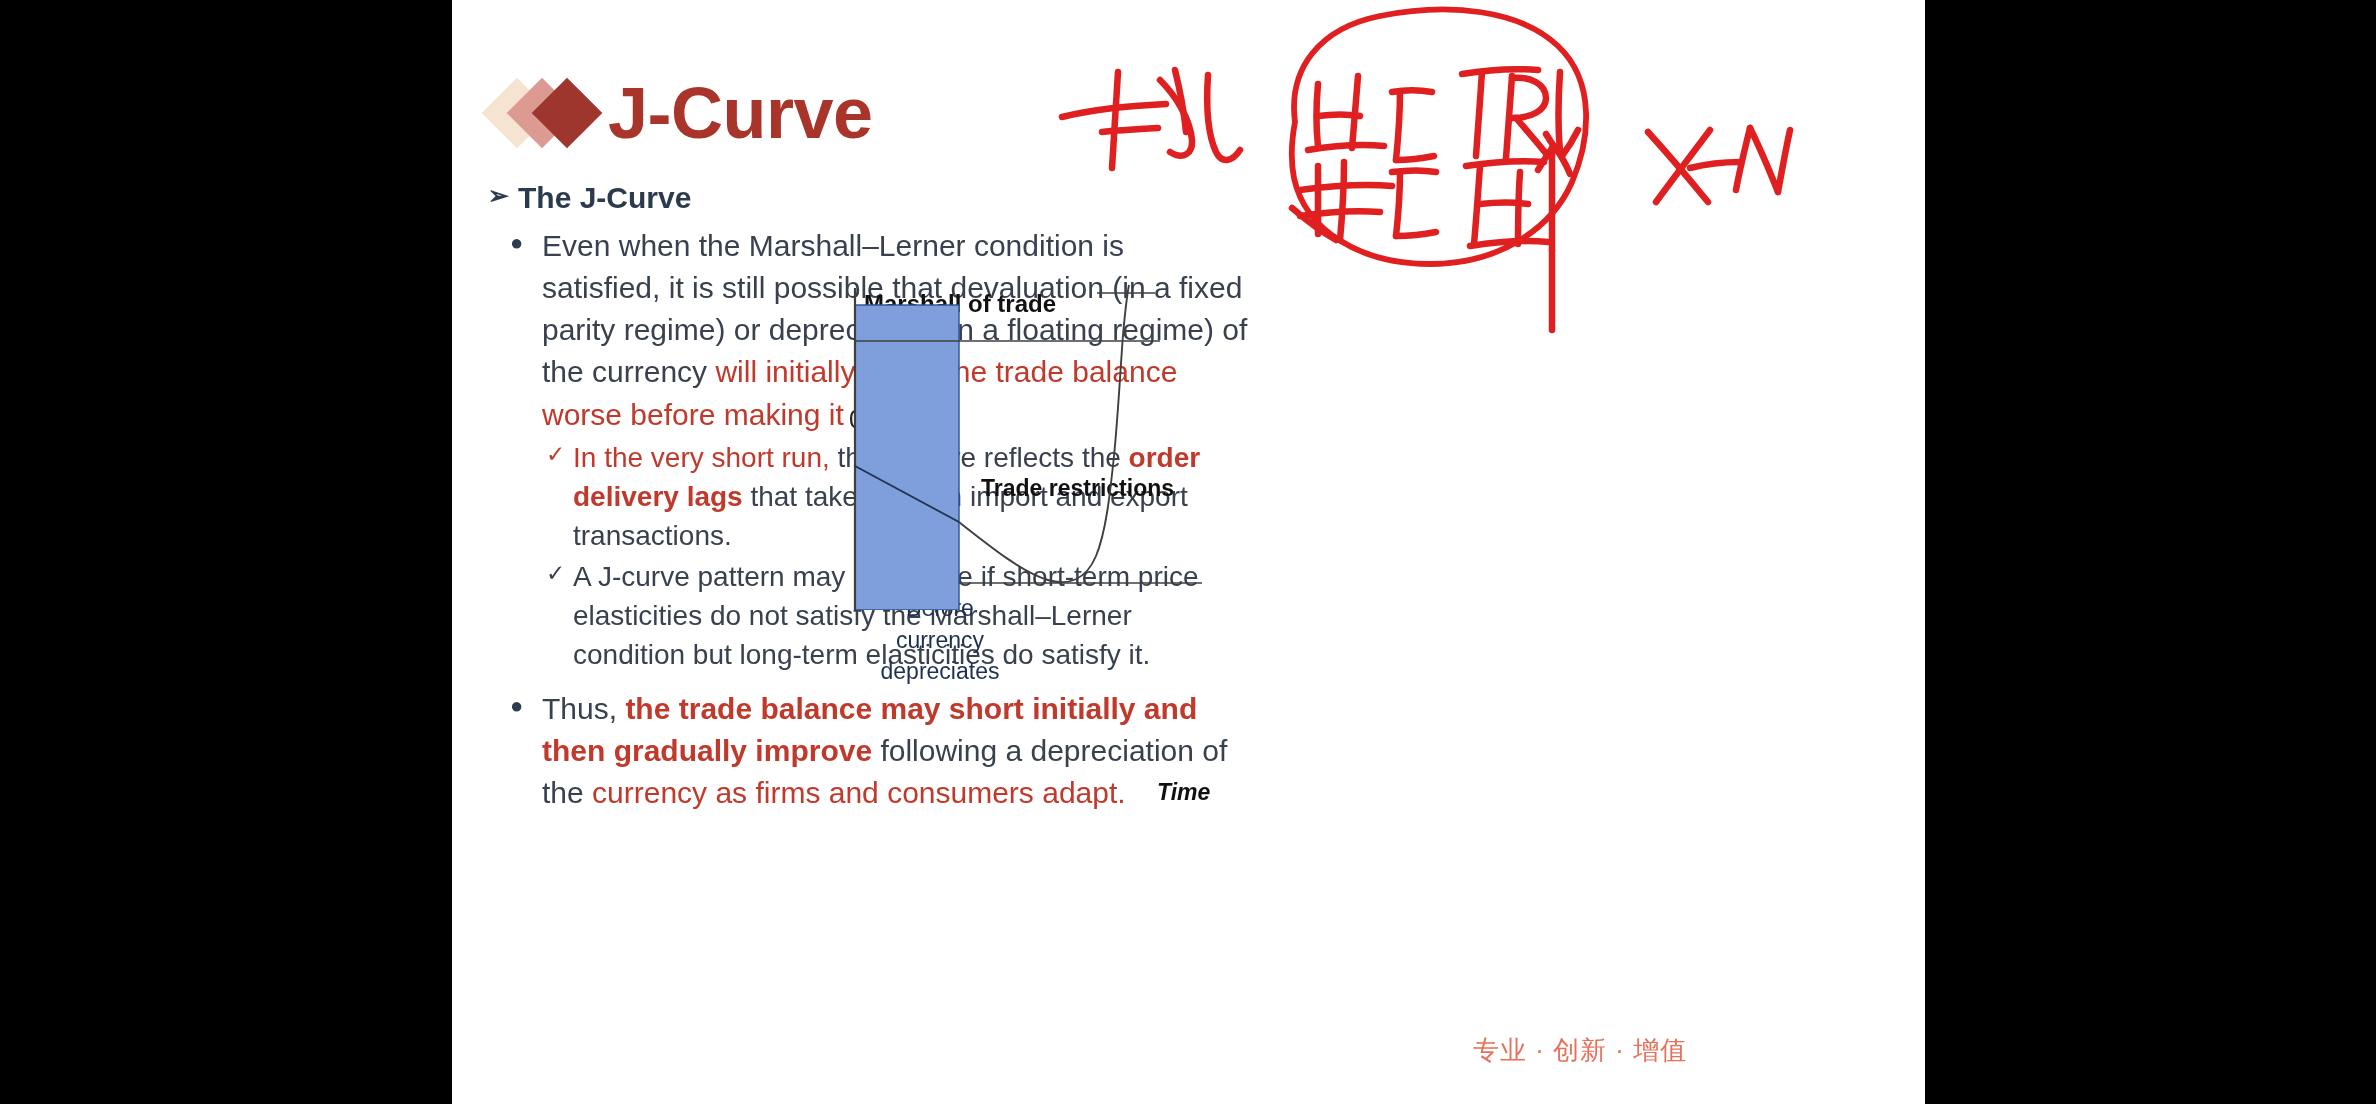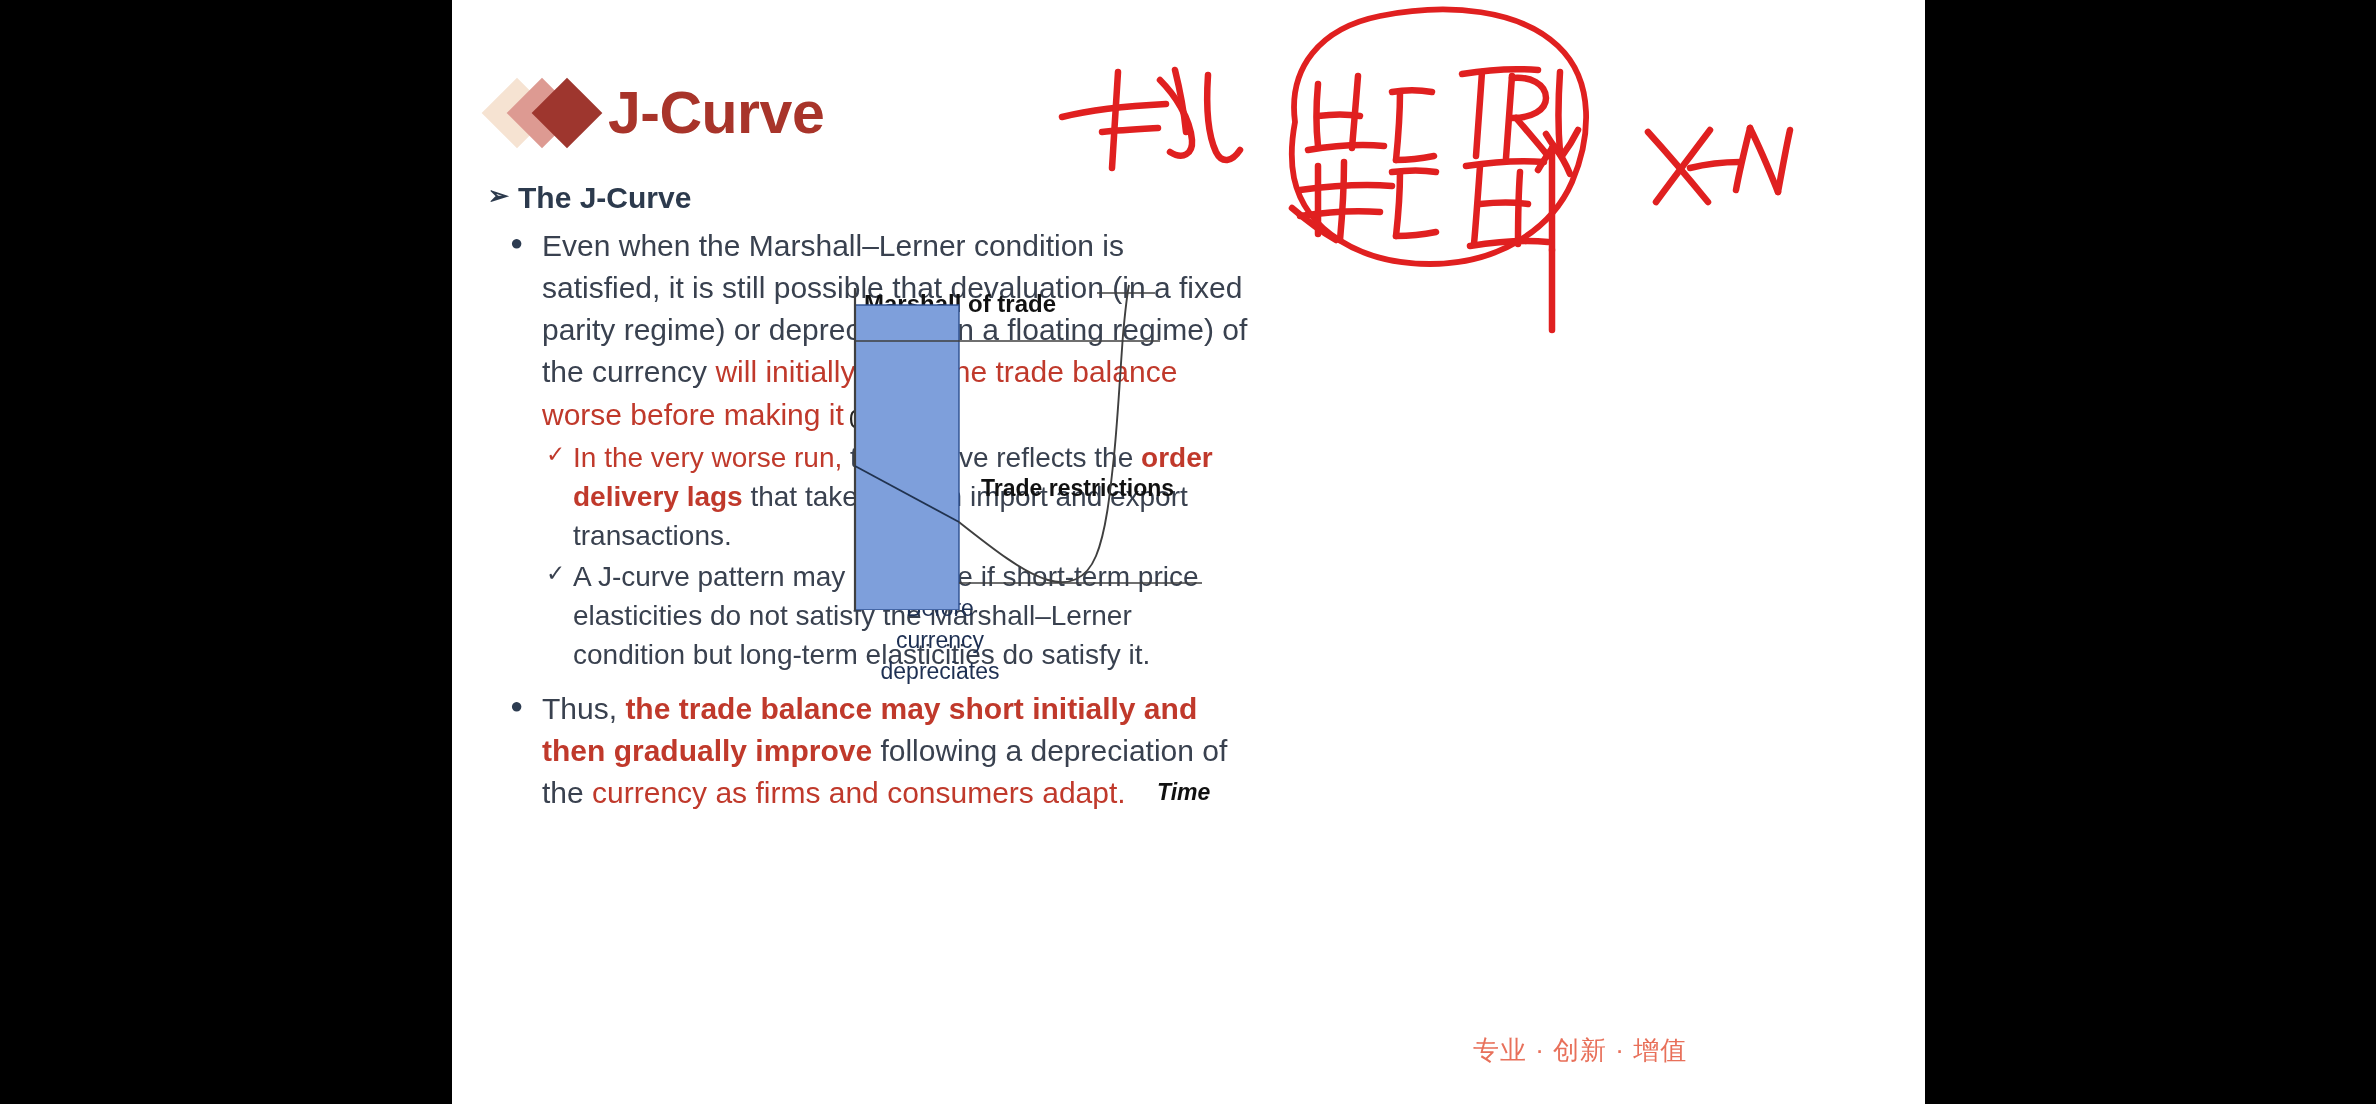--- a/index.html
+++ b/index.html
@@ -49,21 +49,21 @@
     position: absolute;
     width: 50px;
     height: 50px;
     transform: rotate(45deg);
     top: 14px;
   }
   .dia.d1 { left: 0px;  background: #f6e3d2; }
   .dia.d2 { left: 25px; background: #dd9a92; }
   .dia.d3 { left: 50px; background: #9e362e; }
   .title-text {
-    font-size: 59px;
+    font-size: 72px;
     font-weight: bold;
     color: #a8342a;
     letter-spacing: -0.5px;
     margin-left: 4px;
     white-space: nowrap;
   }
 
   
   #body-col {
     position: absolute;
@@ -221,21 +221,21 @@
         <span class="tx">The J-Curve</span>
       </div>
 
       <div class="lvl2">
         <span class="mk">●</span>
         <span class="tx"><span>Even when the Marshall–Lerner condition is satisfied, it is still possible that devaluation (in a fixed parity regime) or depreciation (in a floating regime) of the currency </span><span class="r">will initially make the trade balance worse before making it better.</span></span>
       </div>
 
       <div class="lvl3 red">
         <span class="mk">✓</span>
-        <span class="tx"><span class="r">In the very worse run, </span><span>the J-curve reflects the </span><span class="rb">order delivery lags</span><span> that take place in import and export transactions.</span></span>
+        <span class="tx"><span class="r">In the very short run, </span><span>the J-curve reflects the </span><span class="rb">order delivery lags</span><span> that take place in import and export transactions.</span></span>
       </div>
 
       <div class="lvl3">
         <span class="mk">✓</span>
         <span class="tx">A J-curve pattern may also arise if short-term price elasticities do not satisfy the Marshall–Lerner condition but long-term elasticities do satisfy it.</span>
       </div>
 
       <div class="lvl2" style="margin-top:14px;">
         <span class="mk">●</span>
         <span class="tx"><span>Thus, </span><span class="rb">the trade balance may short initially and then gradually improve</span><span> following a depreciation of the </span><span class="r">currency as firms and consumers adapt.</span></span>

